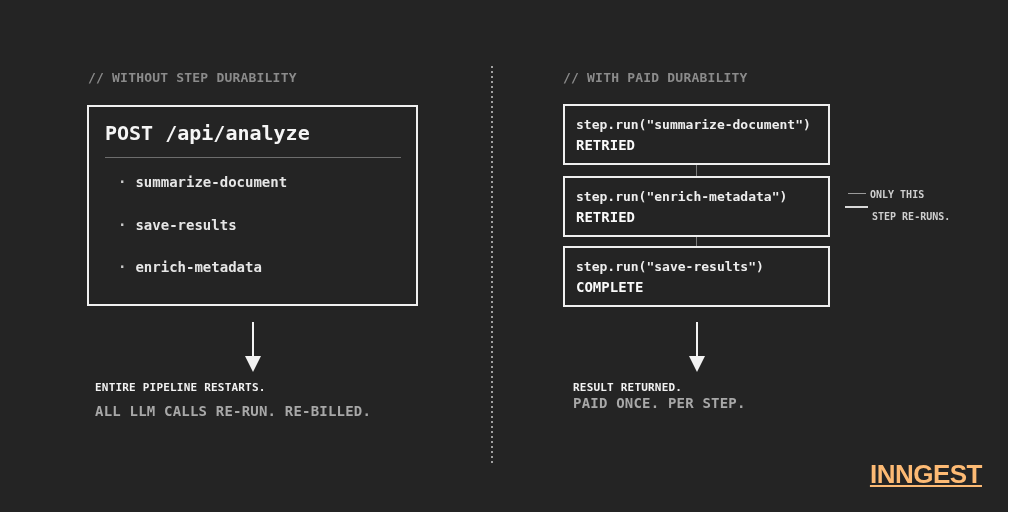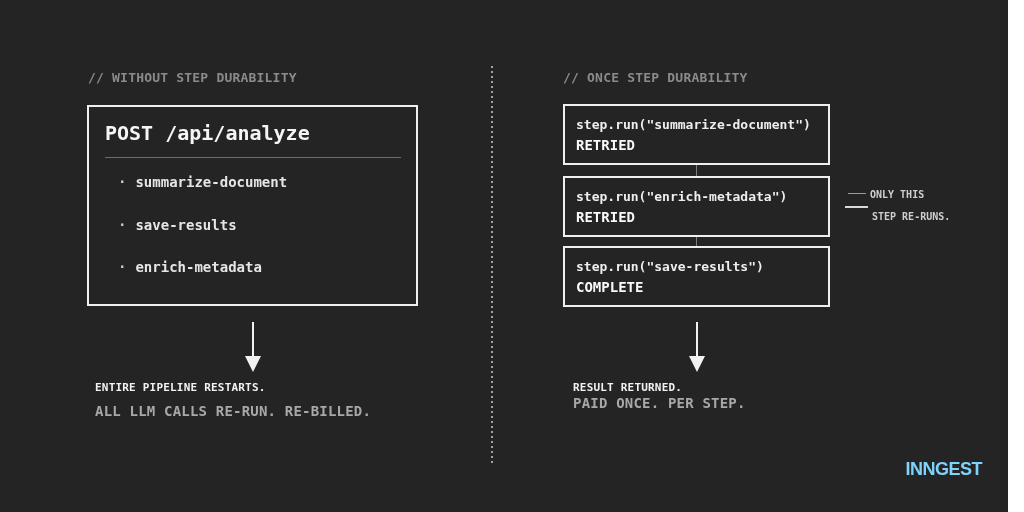--- a/index.html
+++ b/index.html
@@ -71,22 +71,22 @@
   
   .dotted-divider{
     left:491px;top:66px;width:2px;height:398px;
     background:repeating-linear-gradient(to bottom,#a2a2a2 0 2px,transparent 2px 5px);
   }
 
   
   .logo{
     right:26px;top:459px;
     font-family:"Liberation Sans","DejaVu Sans",sans-serif;
-    font-size:18px;font-weight:800;color:#7dd3fc;
-    letter-spacing:-0.5px;white-space:pre;
+    font-size:26px;font-weight:800;color:#fdba74;
+    letter-spacing:-0.5px;white-space:pre;text-decoration:underline;
   }
 </style>
 </head>
 <body>
 
 <div class="canvas">
 
   <div class="abs sec-header" style="left:88px;top:70px;">// WITHOUT STEP DURABILITY</div>
 
   <div class="abs api-box">
@@ -100,21 +100,21 @@
   </div>
 
   <div class="abs arrow-line" style="left:252px;top:322px;"></div>
   <div class="abs arrow-head" style="left:245px;top:356px;"></div>
 
   <div class="abs result-title" style="left:95px;top:381px;">ENTIRE PIPELINE RESTARTS.</div>
   <div class="abs result-sub" style="left:95px;top:403px;">ALL LLM CALLS RE-RUN. RE-BILLED.</div>
 
   <div class="abs dotted-divider"></div>
 
-  <div class="abs sec-header" style="left:563px;top:70px;">// ONCE STEP DURABILITY</div>
+  <div class="abs sec-header" style="left:563px;top:70px;">// WITH PAID DURABILITY</div>
 
   <div class="abs step-box" style="top:104px;">
     <div class="step-code">step.run("summarize-document")</div>
     <div class="step-status">RETRIED</div>
   </div>
 
   <div class="abs connector" style="top:165px;height:11px;"></div>
 
   <div class="abs step-box" style="top:176px;">
     <div class="step-code">step.run("enrich-metadata")</div>

